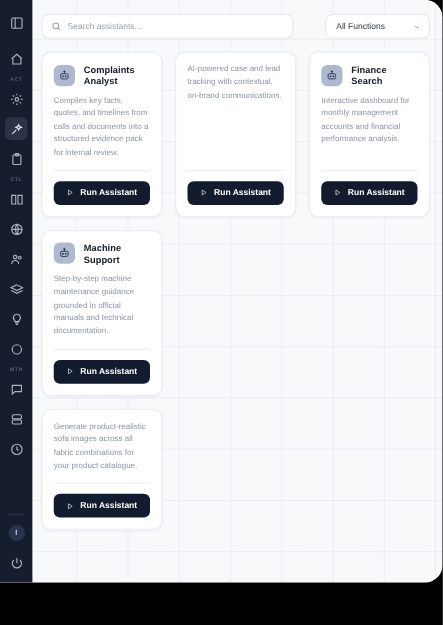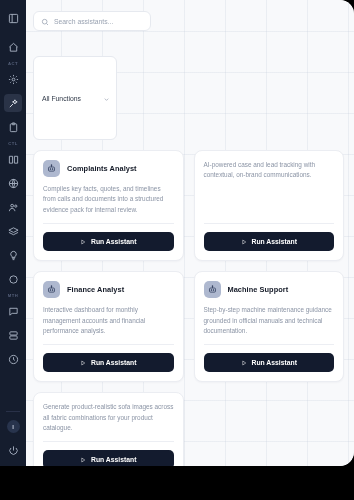--- a/index.html
+++ b/index.html
@@ -109,21 +109,20 @@
     padding: 11px 10px 0 7px;
     overflow: hidden;
   }
 
   
   .toolbar {
     display: flex;
     gap: 25px;
     align-items: flex-start;
     margin-bottom: 10px;
-    flex-direction: column;
   }
 
   .searchbox {
     flex: 1 1 auto;
     height: 20px;
     background: #ffffff;
     border: 1px solid #e6e9ef;
     border-radius: 6px;
     display: flex;
     align-items: center;
@@ -158,21 +157,21 @@
   .filterbox .fl {
     font-size: 6.8px;
     color: #2f3847;
     font-weight: 400;
   }
   .filterbox svg { width: 7px; height: 7px; color: #98a1b0; }
 
   
   .grid {
     display: grid;
-    grid-template-columns: 1fr 1fr;
+    grid-template-columns: 1fr 1fr 1fr;
     gap: 10px 10px;
   }
 
   .card {
     background: #ffffff;
     border: 1px solid #ebedf2;
     border-radius: 8px;
     padding: 9px 9px 9px 9px;
     display: flex;
     flex-direction: column;
@@ -429,21 +428,21 @@
             <div class="card-head">
               <div class="card-icon">
                 <svg viewBox="0 0 24 24" fill="none" stroke="currentColor" stroke-width="2">
                   <rect x="4" y="8" width="16" height="11" rx="3"></rect>
                   <path d="M12 4v4"></path>
                   <circle cx="12" cy="3" r="1.3" fill="currentColor"></circle>
                   <circle cx="9" cy="13.5" r="1.2" fill="currentColor"></circle>
                   <circle cx="15" cy="13.5" r="1.2" fill="currentColor"></circle>
                 </svg>
               </div>
-              <div class="card-title">Finance Analyst</div>
+              <div class="card-title">Finance Search</div>
             </div>
             <div class="card-desc">Interactive dashboard for monthly management accounts and financial performance analysis.</div>
             <div class="card-sep"></div>
             <button class="run-btn">
               <span>
                 <svg viewBox="0 0 24 24" fill="none" stroke="currentColor" stroke-width="2">
                   <polygon points="7 4 19 12 7 20"></polygon>
                 </svg>
               </span>
               <span>Run Assistant</span>

